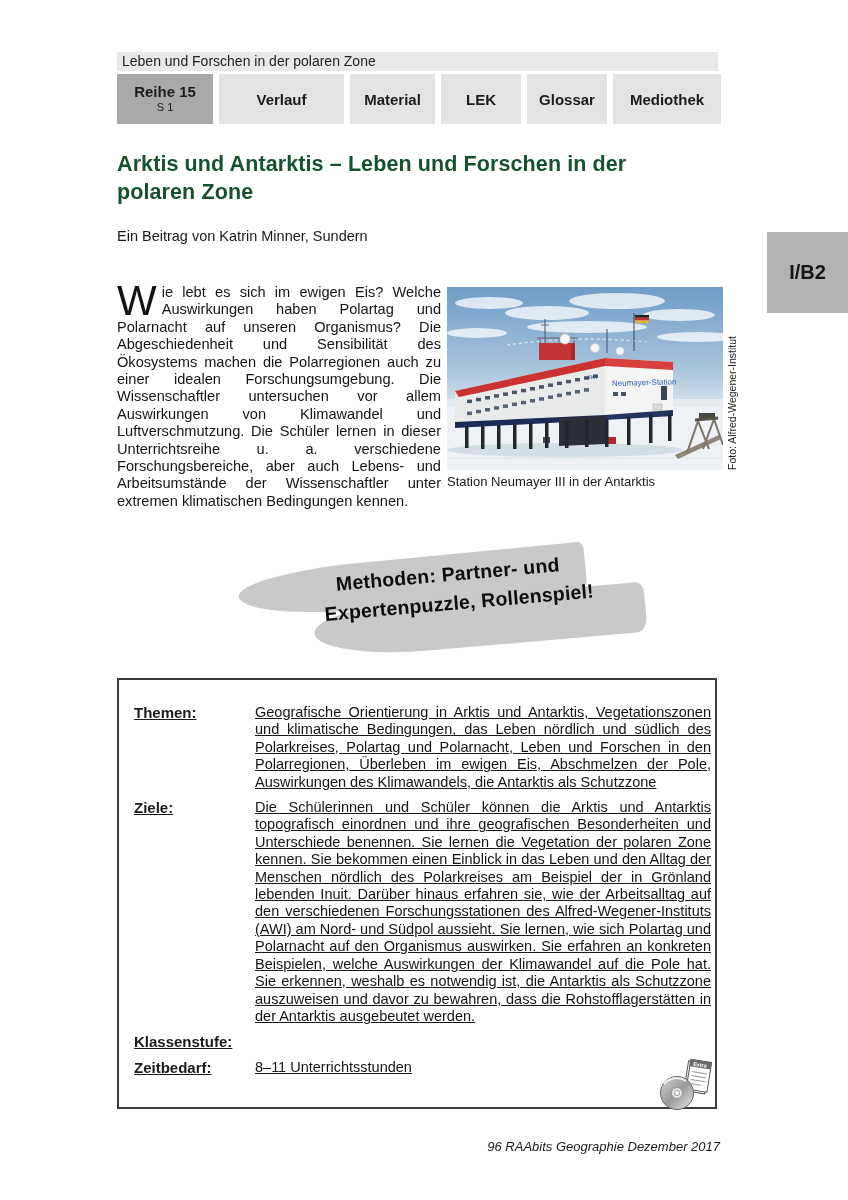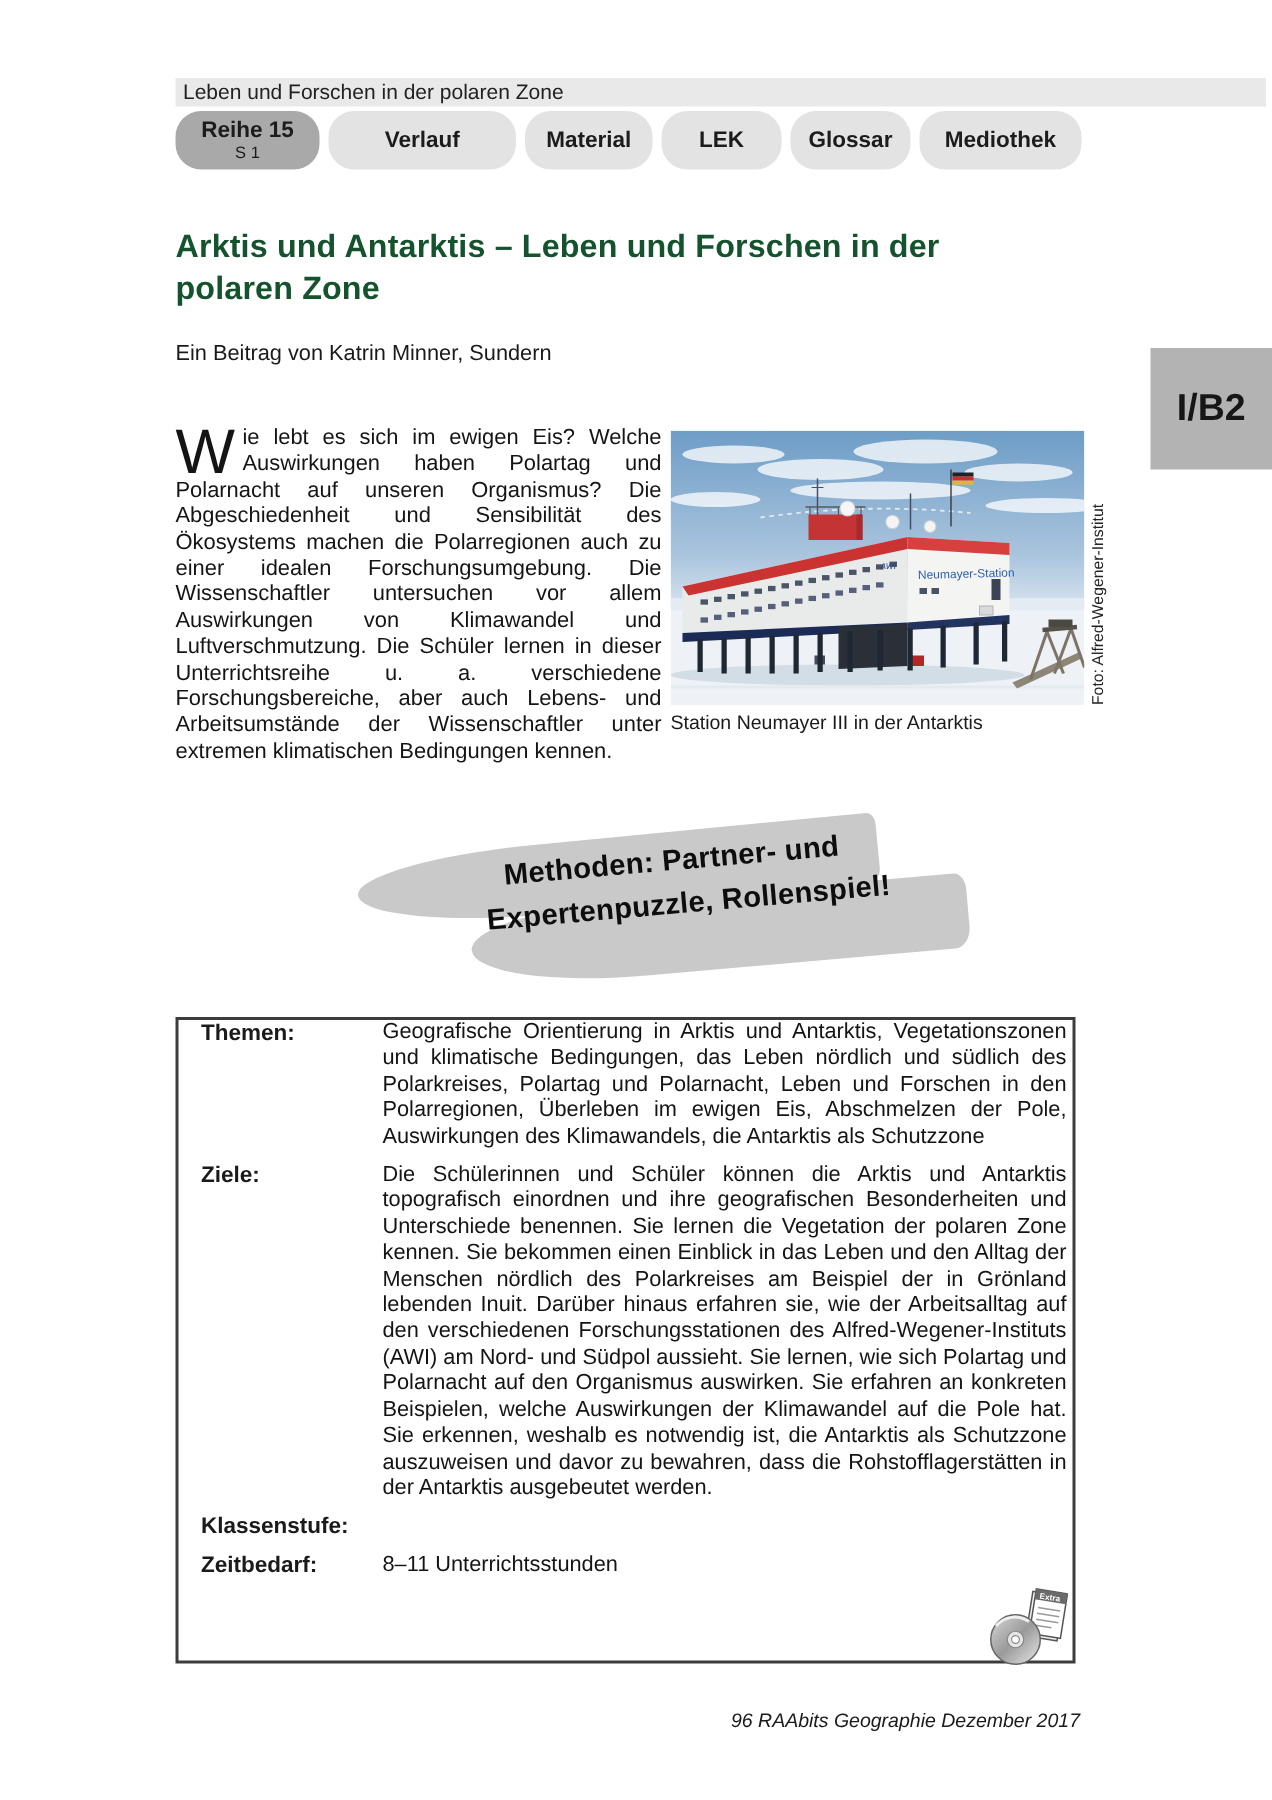--- a/index.html
+++ b/index.html
@@ -6,50 +6,50 @@
   html,body { background:#ffffff; }
   body {
     width:848px; height:1200px; position:relative; overflow:hidden;
     font-family:"Liberation Sans", sans-serif; color:#1a1a1a;
     -webkit-font-smoothing:antialiased;
   }
   .abs { position:absolute; }
 
   
   .kicker {
-    left:117px; top:52px; width:727px; height:19px;
+    left:117px; top:52px; width:601px; height:19px;
     background:#e9e9e9; font-size:14px; line-height:19px;
     padding-left:5px; color:#222;
   }
 
   
   .tabs { left:117px; top:74px; width:604px; height:39px; display:flex; gap:6px; }
   .tab {
-    background:#e3e3e3; height:39px; display:flex; flex-direction:column;
+    background:#e3e3e3; height:50px; display:flex; flex-direction:column;
     align-items:center; justify-content:center;
-    font-weight:700; font-size:15px; color:#1c1c1c; text-align:center;border-radius:17px;
+    font-weight:700; font-size:15px; color:#1c1c1c; text-align:center;
   }
   .tab.active { background:#a9a9a9; }
   .tab .sub { font-weight:400; font-size:11px; line-height:15px; }
   .tab .main { line-height:17px; }
   .t0{width:96px;} .t1{width:125px;} .t2{width:85px;} .t3{width:80px;} .t4{width:80px;} .t5{width:108px;}
 
   
   .title {
     left:117px; top:150px; width:590px;
     font-size:21.5px; font-weight:700; line-height:28px; color:#14532d;
     white-space:pre-line; letter-spacing:.1px;
   }
   .byline { left:117px; top:228px; font-size:14.5px; color:#1a1a1a; }
 
   
   .badge {
     left:767px; top:232px; width:81px; height:81px; background:#b3b3b3;
     display:flex; align-items:center; justify-content:center;
-    font-size:25px; font-weight:700; color:#161616;
+    font-size:20px; font-weight:700; color:#161616;
   }
 
   
   .intro {
     left:117px; top:284px; width:324px;
     font-size:14.6px; line-height:17.4px; text-align:justify;
     hyphens:auto; -webkit-hyphens:auto; color:#141414;
   }
   .dropcap {
     float:left; font-size:42px; line-height:32px; padding:1px 5px 0 0;
@@ -79,21 +79,21 @@
   .banner-text {
     position:absolute; left:28px; top:14px; width:390px; text-align:center;
     transform:rotate(-5deg); font-weight:700; font-size:19.5px; line-height:29px;
     color:#0d0d0d; letter-spacing:.2px;
   }
   .banner-text .l2 { padding-left:18px; }
 
   
   .infobox {
     left:117px; top:678px; width:600px; height:431px;
-    border:2px solid #3c3c3c; padding:0 4px 0 15px;
+    border:2px solid #3c3c3c; padding:24px 4px 0 15px;text-decoration:underline;
   }
   .row { display:flex; margin-bottom:8px; }
   .row .lbl { width:121px; flex:none; font-size:15px; font-weight:700; line-height:17.4px; }
   .row .txt {
     width:460px; font-size:14.5px; line-height:17.4px; text-align:justify; color:#141414;
   }
   .row .txt.short { text-align:left; }
   .row .txt.cdrom { width:385px; text-align:left; }
 
   .cd-icon { left:658px; top:1056px; width:54px; height:56px; }

